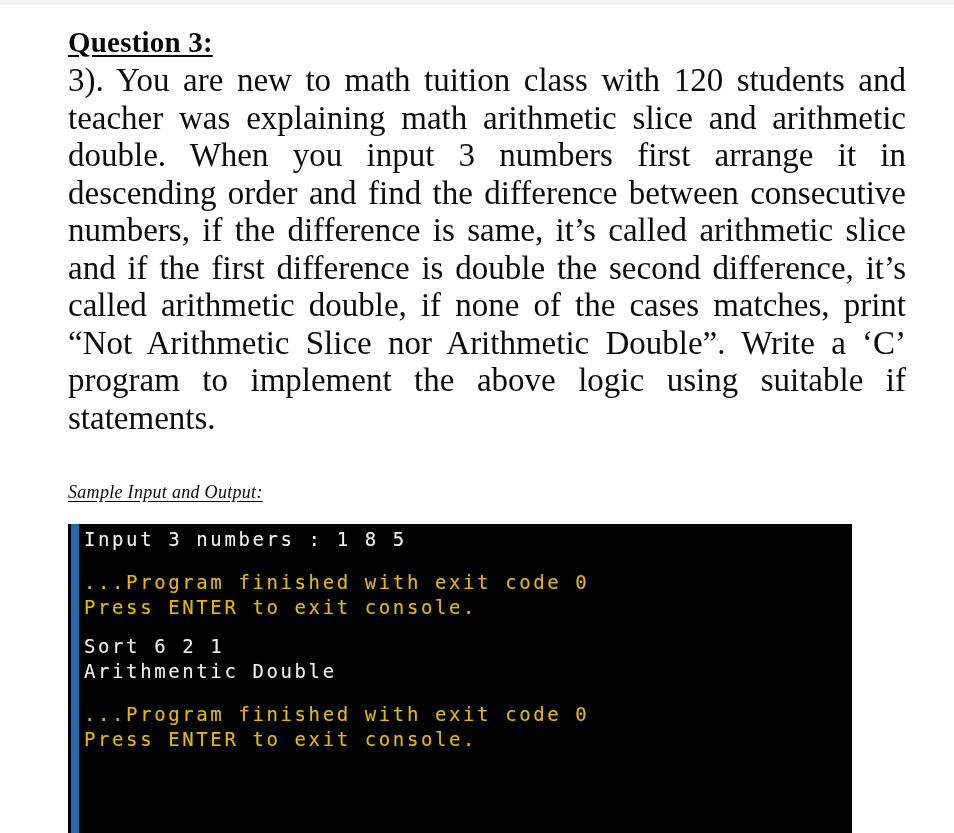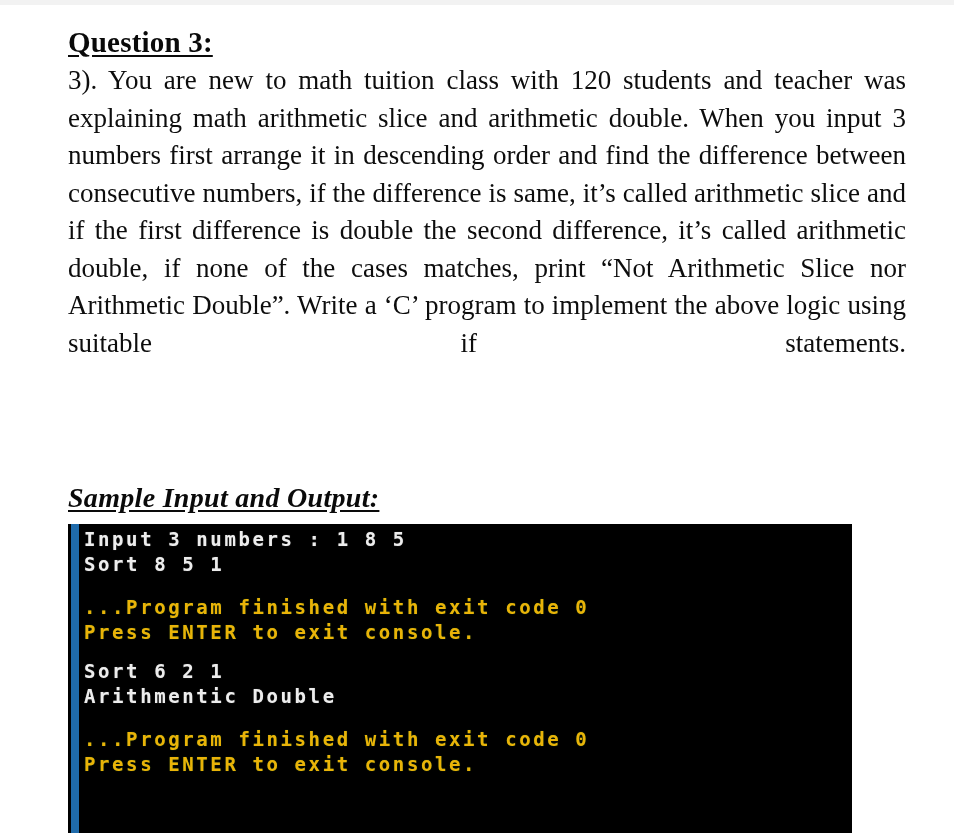--- a/index.html
+++ b/index.html
@@ -41,41 +41,41 @@
     letter-spacing: 0.2px;
     line-height: 1.0;
   }
   
   .q-body {
     position: absolute;
     left: 68px;
     top: 62px;
     width: 838px;
     font-family: "Liberation Serif", "DejaVu Serif", serif;
-    font-size: 27px;
+    font-size: 33px;
     line-height: 37.5px;
     color: #0d0d0d;
     text-align: justify;
     text-justify: inter-word;
     -webkit-hyphens: none;
     hyphens: none;
   }
   .q-body::after {
     content: "";
     display: inline-block;
     width: 100%;
   }
   
   .sample-heading {
     position: absolute;
     left: 68px;
     top: 482px;
     font-family: "Liberation Serif", "DejaVu Serif", serif;
-    font-size: 28px;
-    font-weight: bold;
+    font-size: 18px;
+    font-weight: normal;
     font-style: italic;
     color: #0a0a0a;
     text-decoration: underline;
     text-underline-offset: 3px;
     letter-spacing: 0.3px;
   }
   
   .terminal {
     position: absolute;
     left: 68px;
@@ -98,21 +98,21 @@
     left: 16px;
     top: 3px;
     right: 0;
     bottom: 0;
   }
   .t-line {
     font-family: "DejaVu Sans Mono", "Liberation Mono", monospace;
     font-size: 19px;
     line-height: 25px;
     white-space: pre;
-    font-weight: bold;
+    font-weight: normal;
     letter-spacing: 2.6px;
     color: #ededed;
     text-shadow: 0 0 1px rgba(255,255,255,0.35);
   }
   .t-line.green {
     color: #eab308;
     text-shadow: 0 0 1px rgba(95,187,46,0.5);
   }
   .t-gap {
     height: 18px;
@@ -132,21 +132,20 @@
 
   <div class="q-body">3). You are new to math tuition class with 120 students and teacher was explaining math arithmetic slice and arithmetic double. When you input 3 numbers first arrange it in descending order and find the difference between consecutive numbers, if the difference is same, it’s called arithmetic slice and if the first difference is double the second difference, it’s called arithmetic double, if none of the cases matches, print “Not Arithmetic Slice nor Arithmetic Double”. Write a ‘C’ program to implement the above logic using suitable if statements.</div>
 
   <div class="sample-heading">Sample Input and Output:</div>
 
   <div class="terminal">
     <div class="terminal-accent"></div>
     <div class="terminal-inner">
 
       <div class="t-line">Input 3 numbers : 1 8 5</div>
-      <div class="t-line">Sort 8 5 1</div>
 
       <div class="t-gap"></div>
 
       <div class="t-line green">...Program finished with exit code 0</div>
       <div class="t-line green">Press ENTER to exit console.</div>
 
       <div class="t-gap-small"></div>
 
       <div class="t-line">Sort 6 2 1</div>
       <div class="t-line">Arithmentic Double</div>

